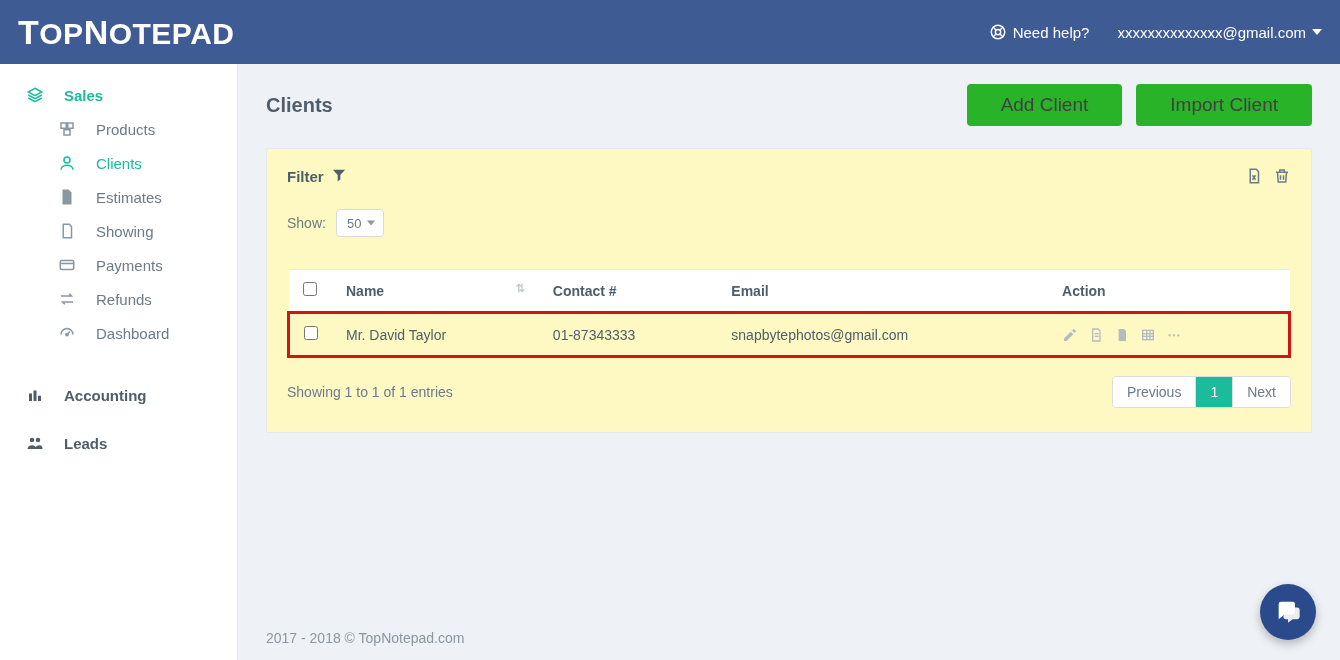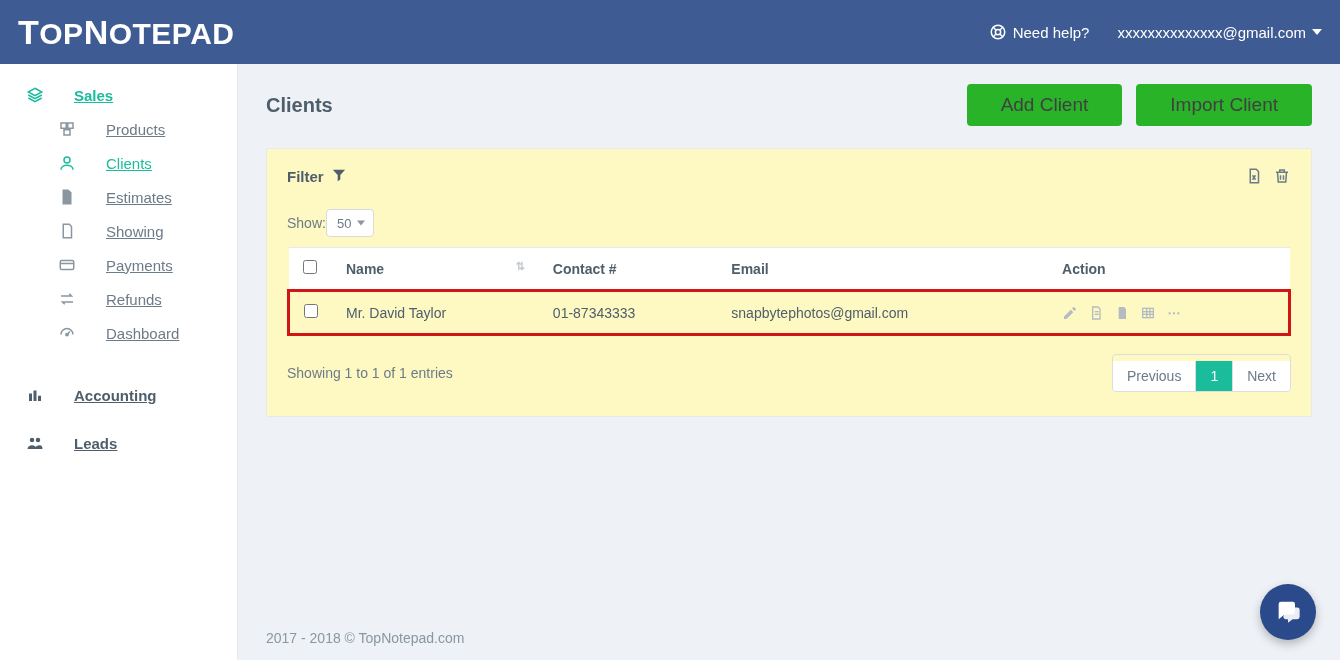--- a/index.html
+++ b/index.html
@@ -41,27 +41,26 @@
     position: absolute;
     top: 64px; left: 0; bottom: 0;
     width: 238px;
     background: #ffffff;
     padding-top: 14px;
     border-right: 1px solid #e7eaec;
   }
   .nav-item {
     display: flex;
     align-items: center;
-    gap: 28px;
+    gap: 18px;
     padding: 8px 10px 8px 24px;
     font-size: 15px;
     color: #4e5e6a;
     font-weight: 600;
     cursor: pointer;
-    text-decoration: underline;
   }
   .nav-item.sub { padding-left: 56px; font-weight: 500; color: #6c7b88; }
   .nav-item.active { color: #1abc9c; }
   .nav-item .nav-icon { width: 22px; display:flex; justify-content:center; }
   .nav-item .nav-icon svg { width:18px; height:18px; }
 
   
   .main {
     position: absolute;
     top: 64px; left: 238px; right: 0; bottom: 0;
@@ -95,21 +94,21 @@
   }
   .filter-row {
     display:flex; align-items:center; justify-content:space-between;
     margin-bottom: 24px;
   }
   .filter-label { font-weight:700; font-size:15px; display:flex; align-items:center; gap:8px; color:#4e5e6a; cursor:pointer;}
   .filter-actions { display:flex; align-items:center; gap:10px; }
   .icon-btn { cursor:pointer; color:#6c7b88; }
   .icon-btn svg { width:18px; height:18px; display:block;}
 
-  .show-row { display:flex; align-items:center; margin-bottom:10px; font-size:14px; color:#6c7b88;}
+  .show-row { display:flex; align-items:center; gap:10px; margin-bottom:32px; font-size:14px; color:#6c7b88;}
   .show-select {
     border:1px solid #d7dbde; border-radius:4px; height:28px; padding:0 22px 0 10px;
     font-size:13px; color:#6c7b88; background:#fff; position:relative; display:inline-flex; align-items:center; cursor:pointer;
   }
   .show-select::after {
     content:""; position:absolute; right:8px; top:50%; transform:translateY(-50%);
     border-left:4px solid transparent; border-right:4px solid transparent; border-top:5px solid #8a97a0;
   }
 
   table.data { width:100%; border-collapse: collapse; }
@@ -132,21 +131,20 @@
   .row-actions svg { width:16px; height:16px; display:block; }
 
   .table-footer {
     display:flex; justify-content:space-between; align-items:center;
     margin-top:18px; font-size:14px; color:#6c7b88;
   }
   .pager { display:flex; border:1px solid #ddd; border-radius:4px; overflow:hidden;}
   .pager .pg {
     padding:7px 14px; font-size:14px; color:#6c7b88; background:#fff; cursor:pointer;
     border-left:1px solid #ddd;
-    margin-top:6px;
   }
   .pager .pg:first-child { border-left:none; }
   .pager .pg.active { background:#1abc9c; color:#fff; }
 
   .footer-note {
     position:absolute;
     left: 266px;
     bottom: 14px;
     font-size:14px;
     color:#8a97a0;

